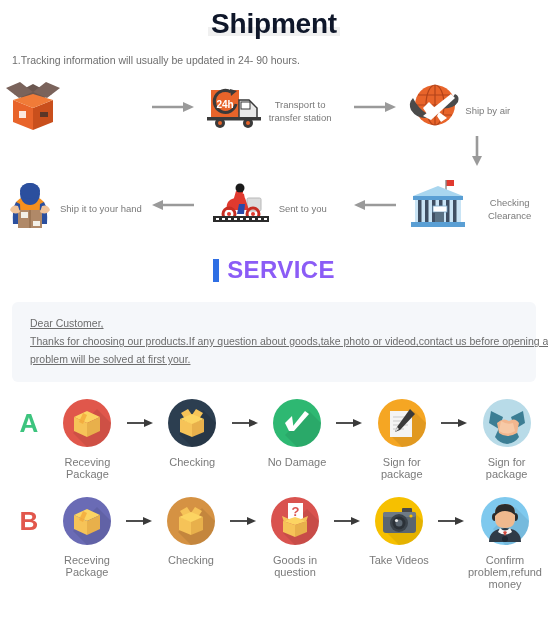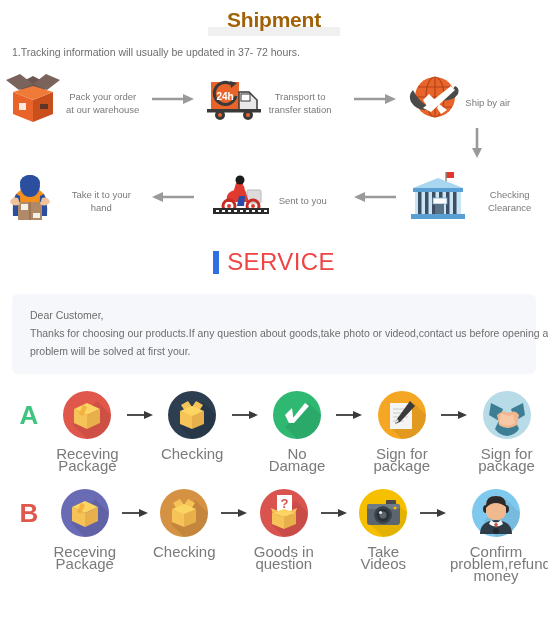--- a/index.html
+++ b/index.html
@@ -27,23 +27,23 @@
     left: 50%;
     transform: translateX(-50%);
     top: 27px;
     width: 132px;
     height: 9px;
     background: #f0f0f0;
   }
   .shipment-title {
     position: relative;
     display: inline-block;
-    font-size: 21px;
+    font-size: 28px;
     font-weight: bold;
-    color: #a16207;
+    color: #0f172a;
     letter-spacing: -0.2px;
     z-index: 2;
     background: transparent;
     text-align: center;
   }
 
   
   .notes {
     margin: 12px 12px 0 12px;
     font-size: 10.5px;
@@ -106,34 +106,35 @@
     gap: 8px;
   }
   .service-bar {
     width: 6px;
     height: 23px;
     background: #2f6fe4;
     display: inline-block;
   }
   .service-title {
     font-size: 24px;
-    font-weight: normal;
-    color: #ef4444;
+    font-weight: bold;
+    color: #8b5cf6;
     letter-spacing: 0.4px;
   }
 
   
   .msg-box {
     margin: 18px 12px 0 12px;
     background: #f5f7fa;
     border-radius: 6px;
     padding: 12px 18px 14px 18px;
     font-size: 10.5px;
     line-height: 18px;
     color: #6d6d6d;
+    text-decoration: underline;
   }
   .msg-box div { white-space: nowrap; }
 
   
   .svc-row {
     display: grid;
     grid-template-columns: 46px 1fr 34px 1fr 34px 1fr 34px 1fr 34px 1fr;
     align-items: start;
     margin-top: 14px;
     padding: 0 6px;
@@ -152,21 +153,21 @@
     align-items: center;
   }
   .svc-art {
     height: 54px;
     display: flex;
     align-items: center;
     justify-content: center;
   }
   .svc-label {
     margin-top: 6px;
-    font-size: 15px;
+    font-size: 11px;
     line-height: 12px;
     text-align: center;
     color: #7a7a7a;
     max-width: 92px;
   }
   .svc-arrow {
     display: flex;
     align-items: center;
     justify-content: center;
     height: 54px;
@@ -174,41 +175,37 @@
 </style>
 </head>
 <body>
 
 <div class="shipment-header">
   <div class="rule"></div>
   <span class="shipment-title">Shipment</span>
 </div>
 
 <div class="notes">
-  <div>1.Tracking information will usually be updated in 37- 72 hours.</div>
+  <div>1.Tracking information will usually be updated in 24- 90 hours.</div>
 </div>
 
 <div class="flow-row">
 
   <div class="flow-cell">
     <div class="flow-art">
       <svg width="66" height="54" viewBox="0 0 66 54">
         <polygon points="14,14 33,4 52,14 33,24" fill="#6b5750"></polygon>
         <polygon points="6,8 20,2 33,12 19,18" fill="#7a635b"></polygon>
         <polygon points="60,8 46,2 33,12 47,18" fill="#7a635b"></polygon>
         <polygon points="13,20 33,28 33,50 13,42" fill="#e8642a"></polygon>
         <polygon points="53,20 33,28 33,50 53,42" fill="#c94f1c"></polygon>
         <polygon points="13,20 33,14 53,20 33,28" fill="#f07b38"></polygon>
         <rect x="19" y="31" width="7" height="7" fill="#ffffff" opacity="0.85"></rect>
         <rect x="40" y="32" width="8" height="5" fill="#2c2c2c" opacity="0.7"></rect>
       </svg>
-    </div>
-    <div class="flow-label">
-      <div>Pack your order</div>
-      <div>at our warehouse</div>
     </div>
   </div>
 
   <div class="arrow-cell">
     <svg class="arrow-h" viewBox="0 0 42 12">
       <line x1="0" y1="6" x2="33" y2="6" stroke="#9a9a9a" stroke-width="2.6"></line>
       <polygon points="42,6 31,1 31,11" fill="#9a9a9a"></polygon>
     </svg>
   </div>
 
@@ -286,21 +283,21 @@
         <ellipse cx="30" cy="13" rx="10" ry="8" fill="#2b4f9e"></ellipse>
         <rect x="18" y="32" width="24" height="18" fill="#b08968"></rect>
         <rect x="29" y="32" width="2" height="18" fill="#9c7655"></rect>
         <rect x="21" y="34" width="7" height="6" fill="#f3f0e8"></rect>
         <rect x="33" y="43" width="7" height="5" fill="#f3f0e8"></rect>
         <path d="M10 32 q2 -6 8 -4 l2 6 q-6 4 -10 -2 z" fill="#f0c39a"></path>
         <path d="M50 32 q-2 -6 -8 -4 l-2 6 q6 4 10 -2 z" fill="#f0c39a"></path>
       </svg>
     </div>
     <div class="flow-label">
-      <div>Take it to your hand</div>
+      <div>Ship it to your hand</div>
     </div>
   </div>
 
   <div class="arrow-cell">
     <svg class="arrow-h" viewBox="0 0 42 12">
       <line x1="9" y1="6" x2="42" y2="6" stroke="#9a9a9a" stroke-width="2.6"></line>
       <polygon points="0,6 11,1 11,11" fill="#9a9a9a"></polygon>
     </svg>
   </div>
 

